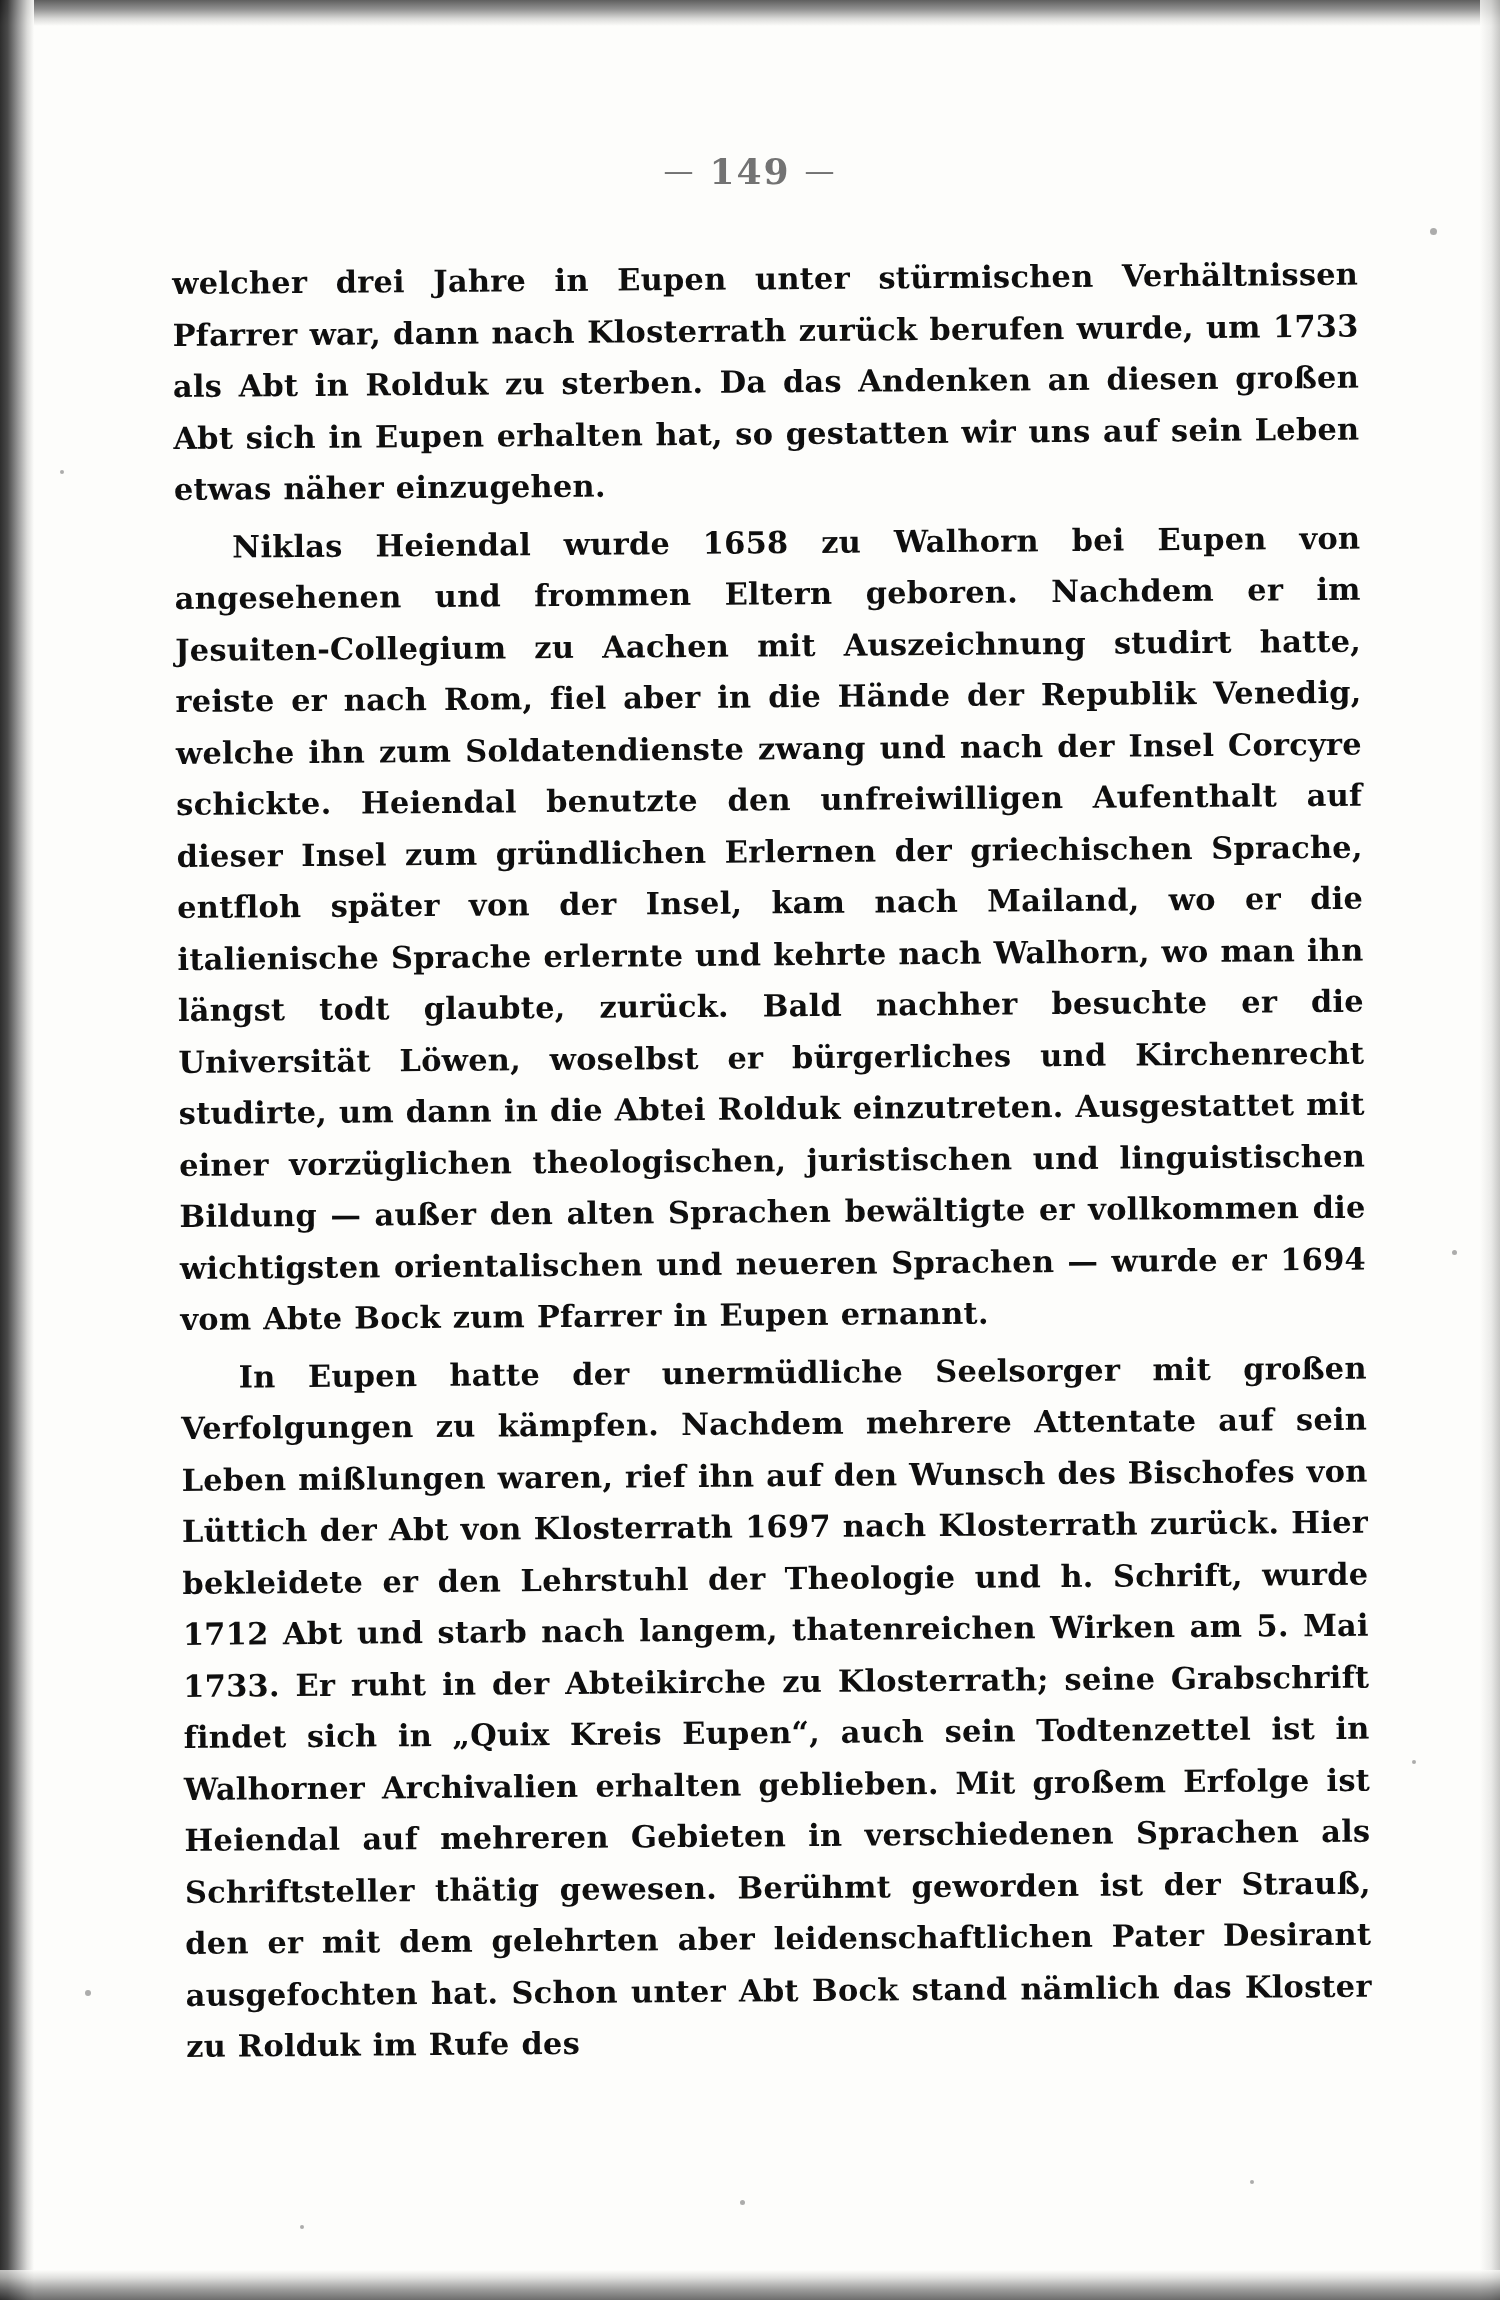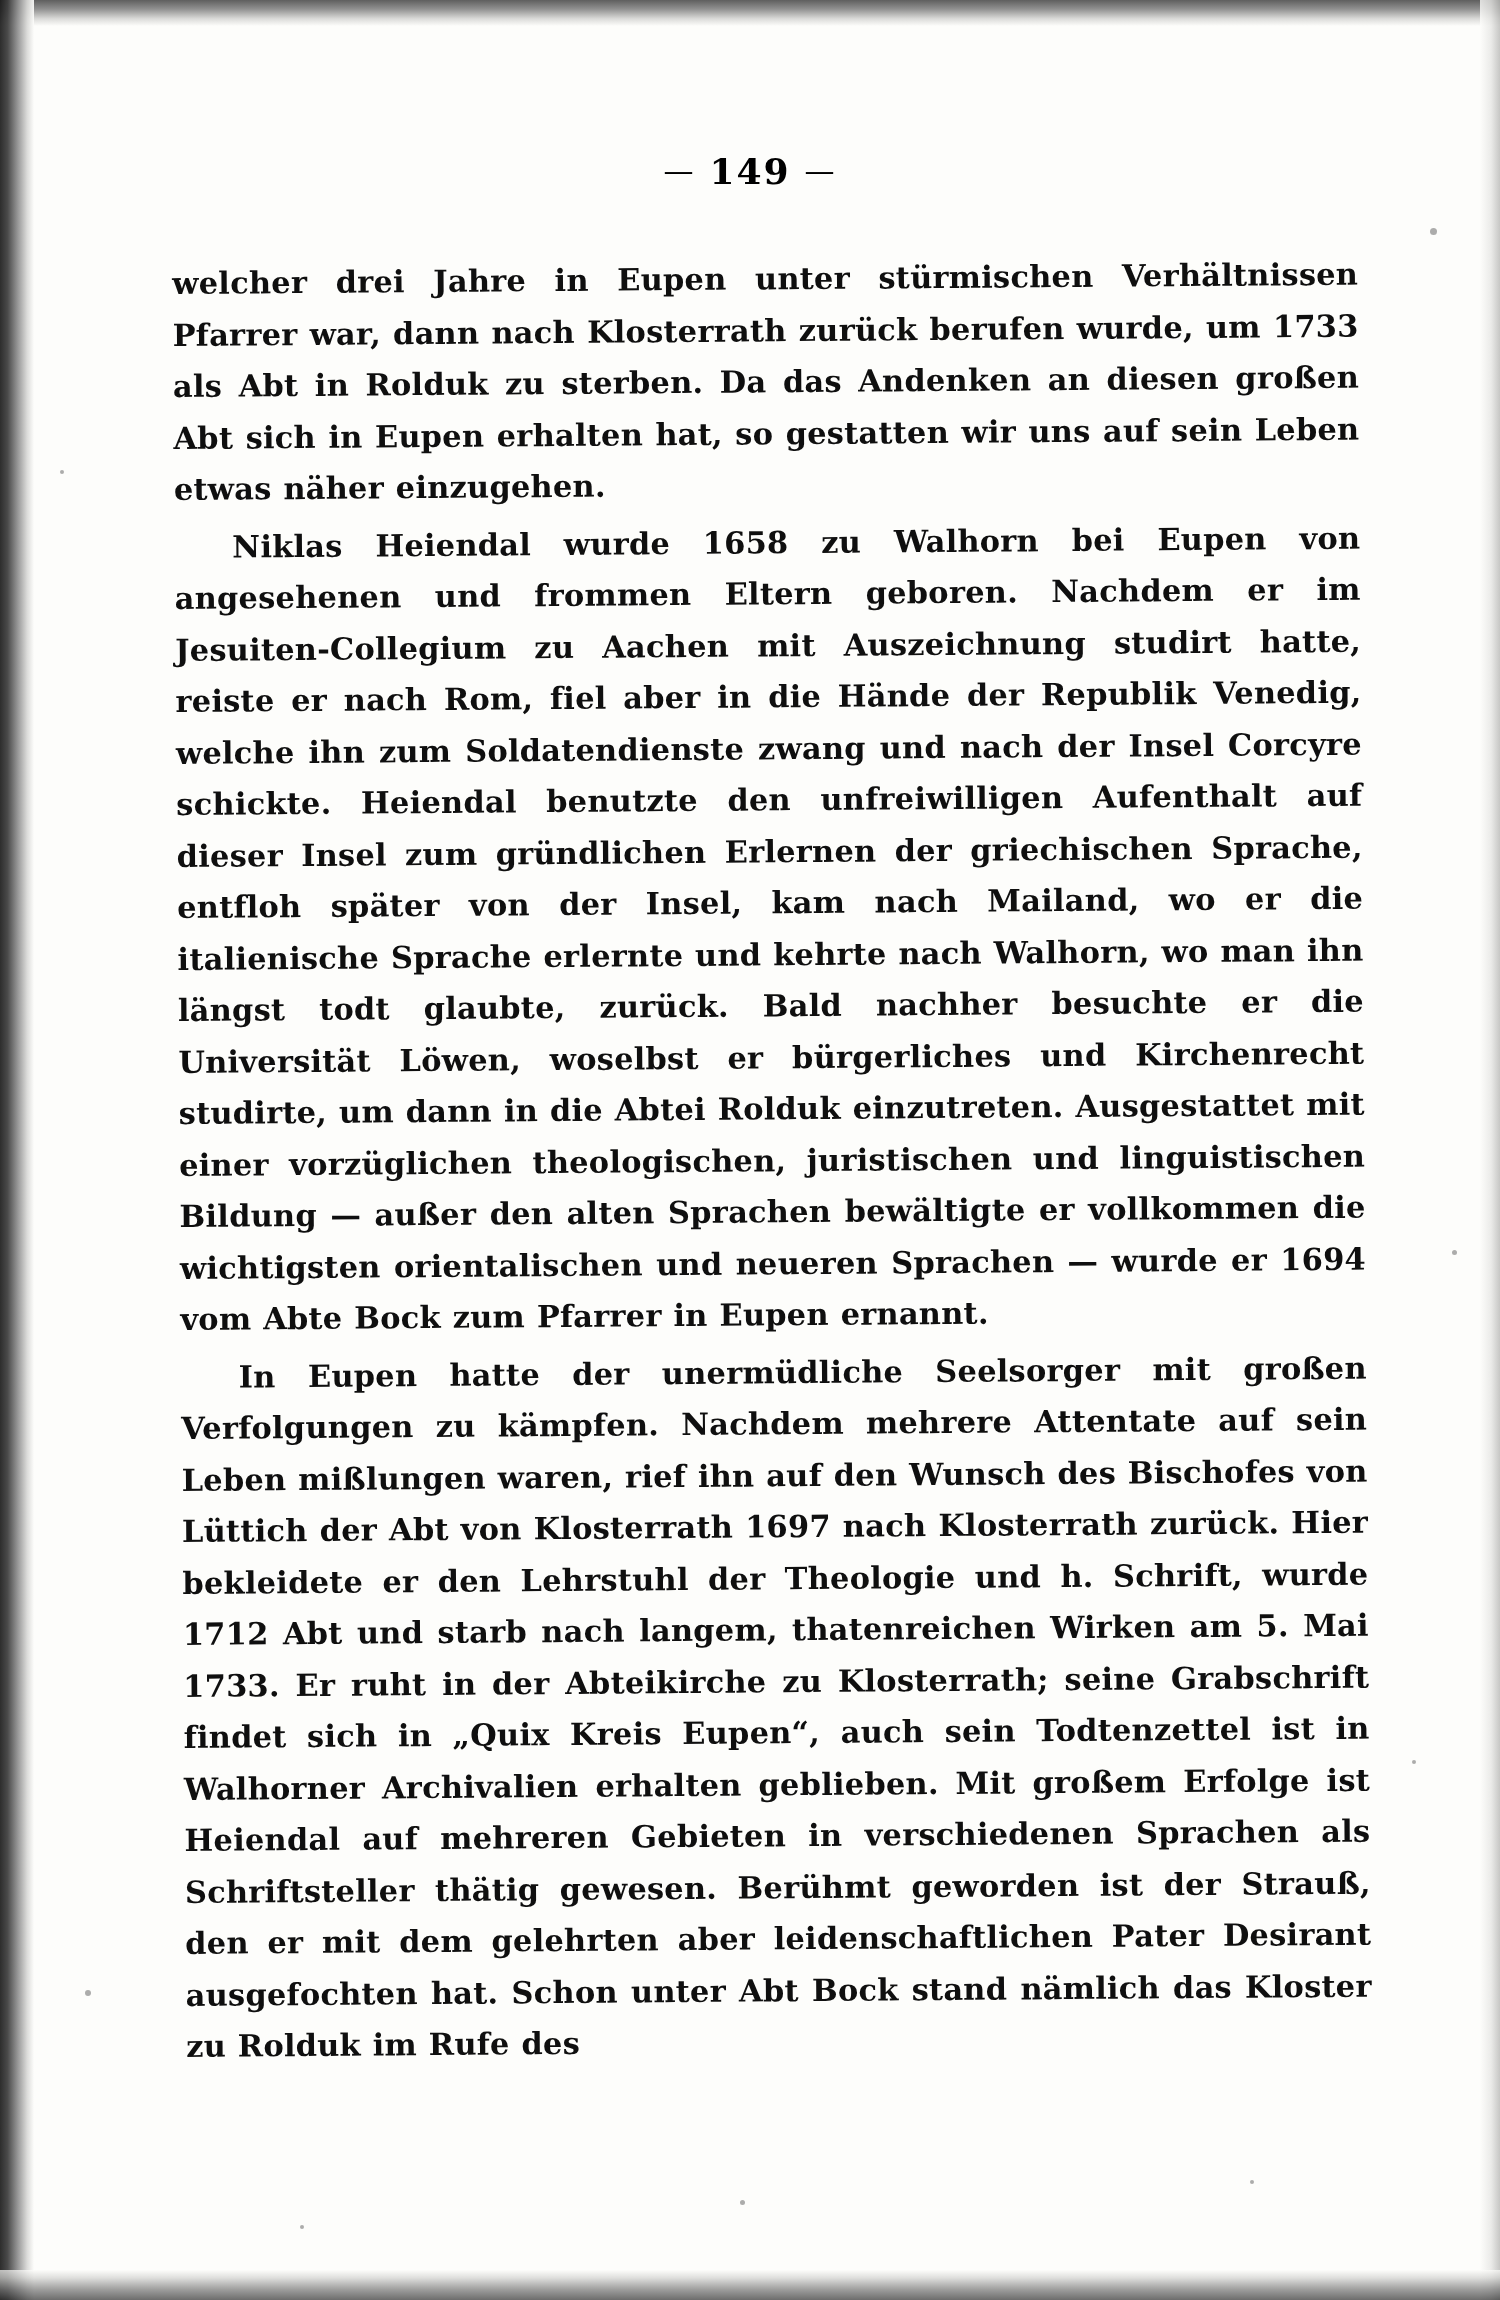--- a/index.html
+++ b/index.html
@@ -68,21 +68,21 @@
 
   .page-number-line {
     position: absolute;
     top: 150px;
     left: 0;
     width: 1500px;
     text-align: center;
     font-family: "DejaVu Serif", serif;
     font-size: 34px;
     letter-spacing: 2px;
-    color: #000000;
+    color: #737373;
   }
   .page-number-line .dash {
     display: inline-block;
     font-size: 30px;
     vertical-align: 3px;
     padding: 0 14px;
   }
   .page-number-line .num {
     font-weight: 700;
     font-size: 36px;

